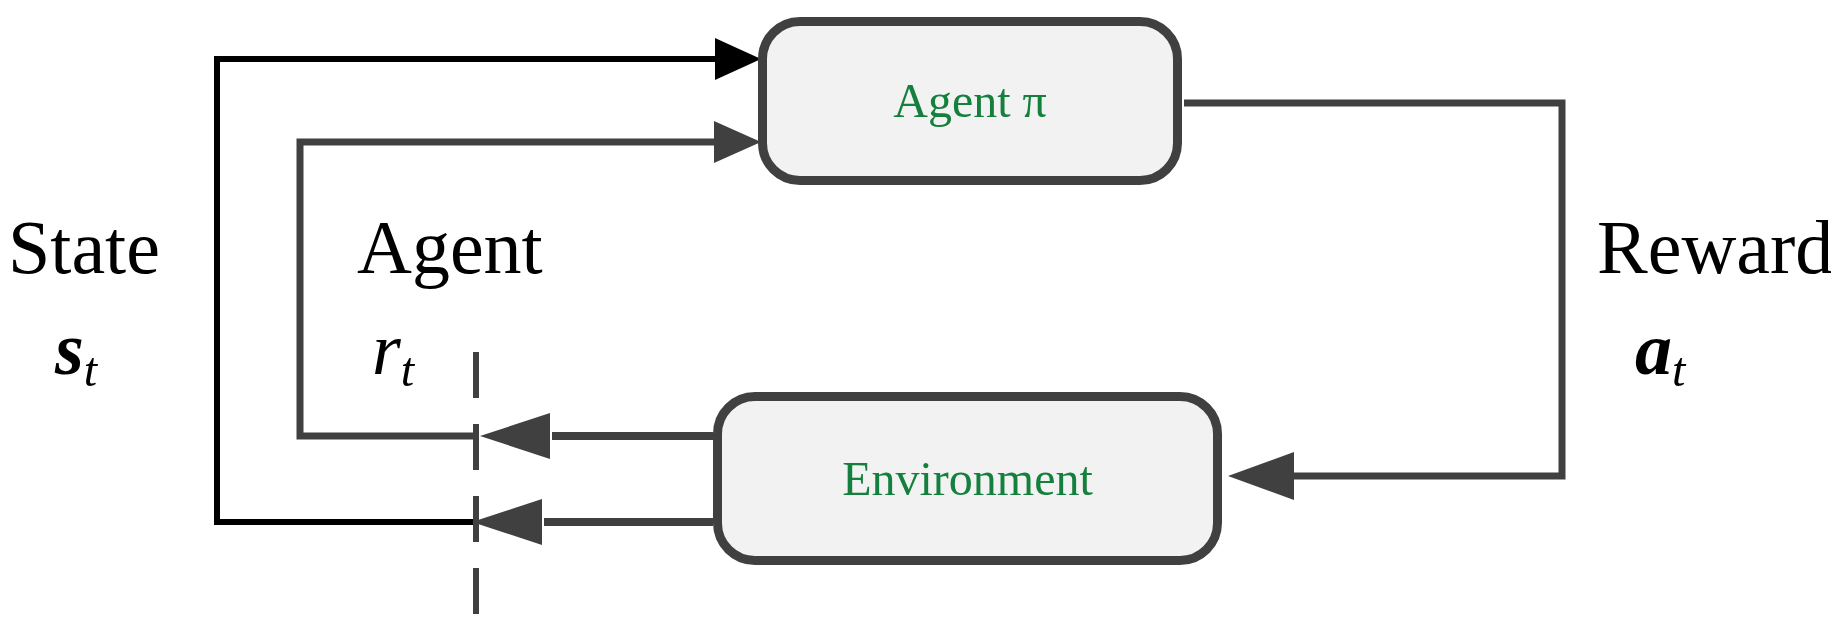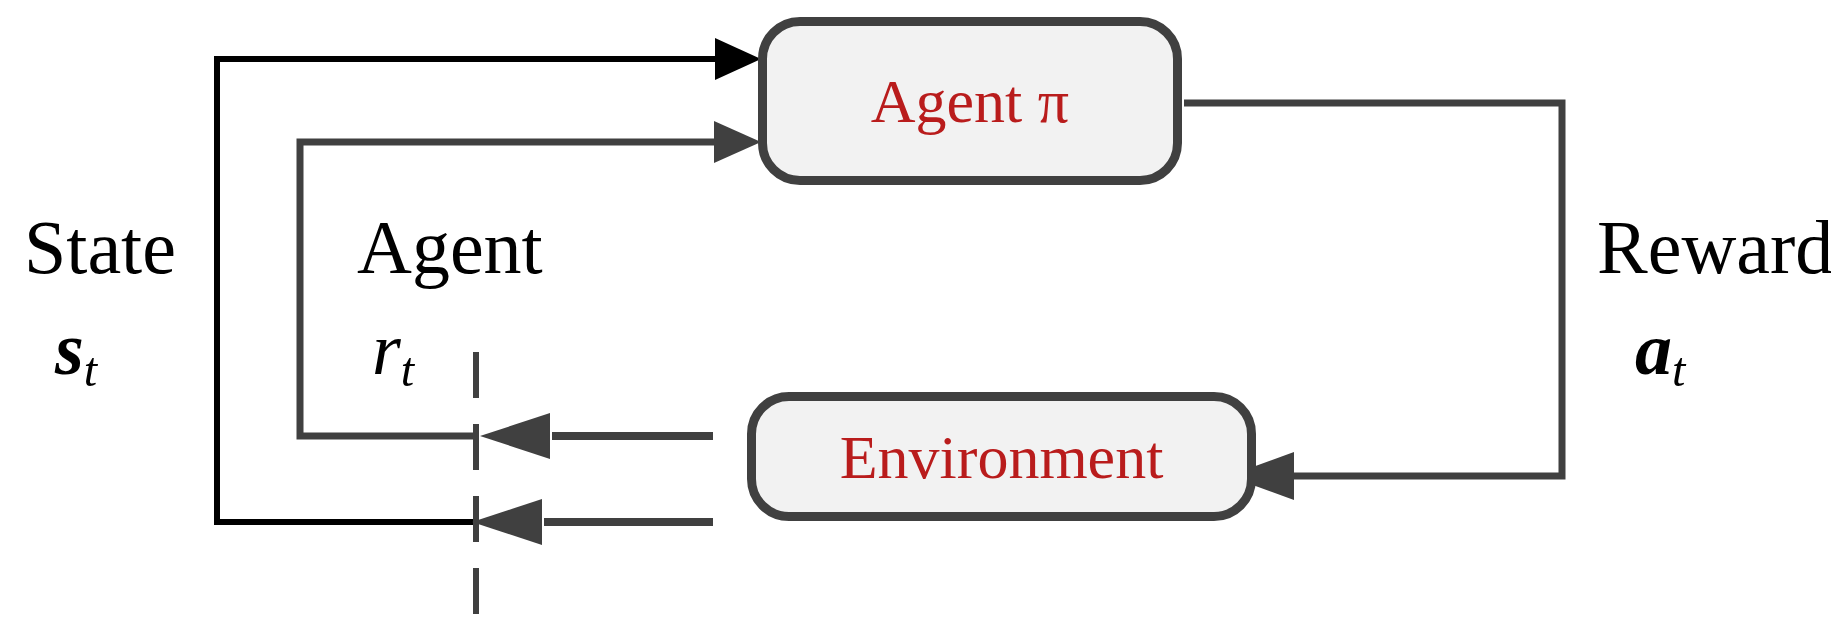--- a/index.html
+++ b/index.html
@@ -18,27 +18,27 @@
   }
   .box {
     position: absolute;
     box-sizing: border-box;
     background: #f2f2f2;
     border: 9px solid #404040;
     border-radius: 42px;
     display: flex;
     align-items: center;
     justify-content: center;
-    font-size: 62px;
-    color: #b91c1c;
+    font-size: 48px;
+    color: #15803d;
     line-height: 1;
     white-space: nowrap;
   }
   .box-agent { left: 758px; top: 17px; width: 424px; height: 168px; }
-  .box-env   { left: 747px; top: 392px; width: 509px; height: 129px; }
+  .box-env   { left: 713px; top: 392px; width: 509px; height: 173px; }
   .word {
     position: absolute;
     font-size: 76px;
     line-height: 1;
     color: #000000;
     white-space: nowrap;
   }
   .sym {
     position: absolute;
     font-size: 74px;
@@ -83,21 +83,21 @@
     <polygon points="1228,476 1294,452 1294,500" fill="#404040"></polygon>
   </svg>
 
   <div class="box box-agent">
     <span>Agent π</span>
   </div>
   <div class="box box-env">
     <span>Environment</span>
   </div>
 
-  <div class="word" style="left:24px; top:209px">State</div>
+  <div class="word" style="left:8px; top:209px">State</div>
   <div class="sym bold" style="left:55px; top:312px">
     <span class="base">s</span><span class="sub"><span class="sub-var">t</span></span>
   </div>
 
   <div class="word" style="left:357px; top:209px">Agent</div>
   <div class="sym" style="left:372px; top:312px">
     <span class="base">r</span><span class="sub"><span class="sub-var">t</span></span>
   </div>
 
 

